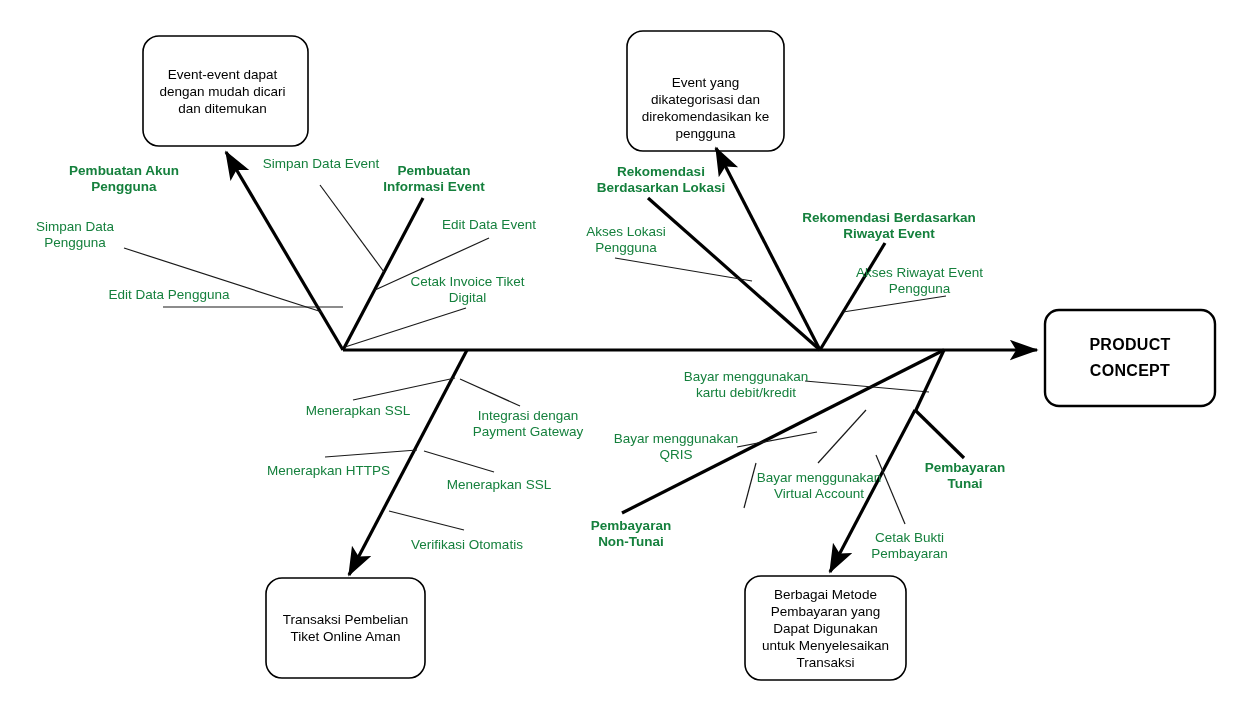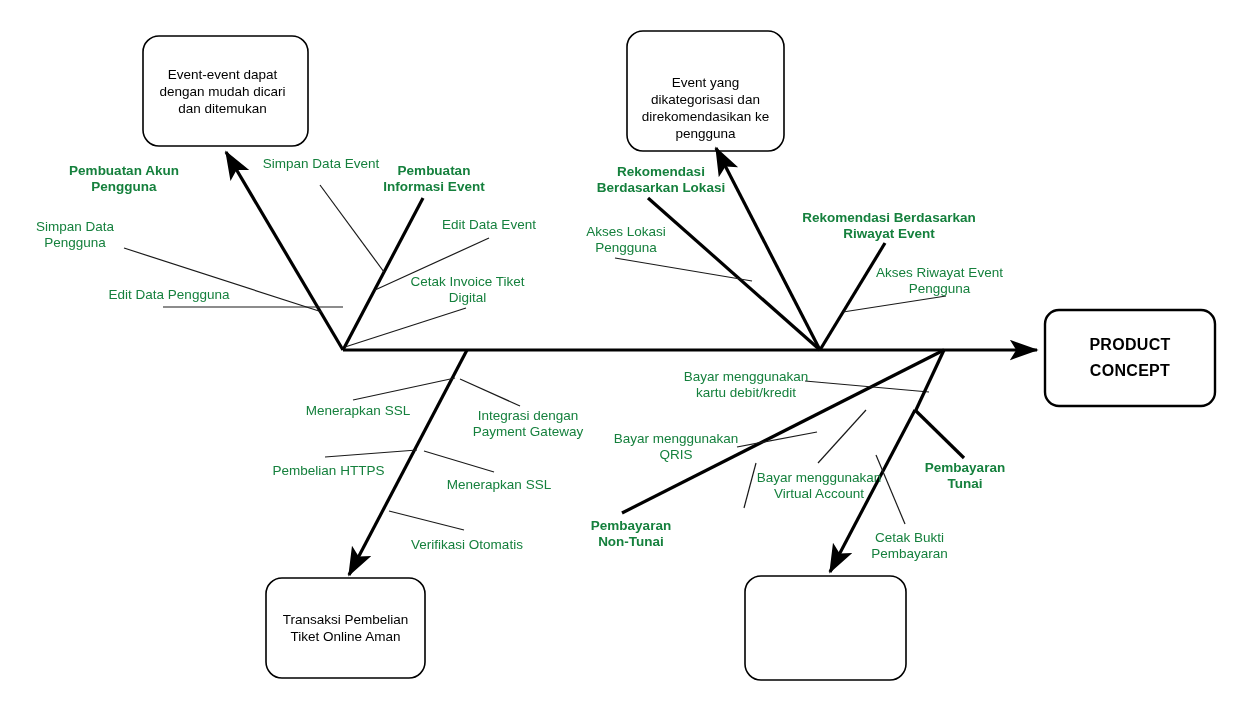--- a/index.html
+++ b/index.html
@@ -157,20 +157,25 @@
 dan ditemukan</div>
 
   <div class="boxtext" style="left:627px; top:31px; width:157px; height:154px;">Event yang
 dikategorisasi dan
 direkomendasikan ke
 pengguna</div>
 
   <div class="boxtext" style="left:266px; top:578px; width:159px; height:100px;">Transaksi Pembelian
 Tiket Online Aman</div>
 
+  <div class="boxtext" style="left:745px; top:576px; width:161px; height:104px;">Berbagai Metode
+Pembayaran yang
+Dapat Digunakan
+untuk Menyelesaikan
+Transaksi</div>
 
   <div class="boxtext head" style="left:1045px; top:310px; width:170px; height:96px;">PRODUCT
 CONCEPT</div>
 
   <div class="lbl bold" style="left:56px; top:163px; width:136px;">Pembuatan Akun
 Pengguna</div>
 
   <div class="lbl bold" style="left:376px; top:163px; width:116px;">Pembuatan
 Informasi Event</div>
 
@@ -194,29 +199,29 @@
   <div class="lbl" style="left:260px; top:156px; width:122px;">Simpan Data Event</div>
 
   <div class="lbl" style="left:437px; top:217px; width:104px;">Edit Data Event</div>
 
   <div class="lbl" style="left:404px; top:274px; width:127px;">Cetak Invoice Tiket
 Digital</div>
 
   <div class="lbl" style="left:573px; top:224px; width:106px;">Akses Lokasi
 Pengguna</div>
 
-  <div class="lbl" style="left:872px; top:265px; width:135px;">Akses Riwayat Event
+  <div class="lbl" style="left:852px; top:265px; width:135px;">Akses Riwayat Event
 Pengguna</div>
 
   <div class="lbl" style="left:303px; top:403px; width:110px;">Menerapkan SSL</div>
 
   <div class="lbl" style="left:472px; top:408px; width:112px;">Integrasi dengan
 Payment Gateway</div>
 
-  <div class="lbl" style="left:266px; top:463px; width:125px;">Pembelian HTTPS</div>
+  <div class="lbl" style="left:266px; top:463px; width:125px;">Menerapkan HTTPS</div>
 
   <div class="lbl" style="left:444px; top:477px; width:110px;">Menerapkan SSL</div>
 
   <div class="lbl" style="left:408px; top:537px; width:118px;">Verifikasi Otomatis</div>
 
   <div class="lbl" style="left:682px; top:369px; width:128px;">Bayar menggunakan
 kartu debit/kredit</div>
 
   <div class="lbl" style="left:612px; top:431px; width:128px;">Bayar menggunakan
 QRIS</div>

